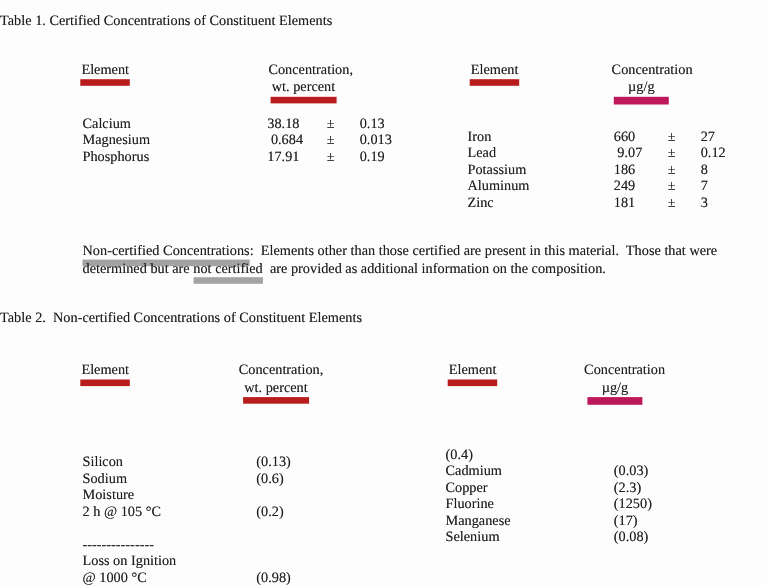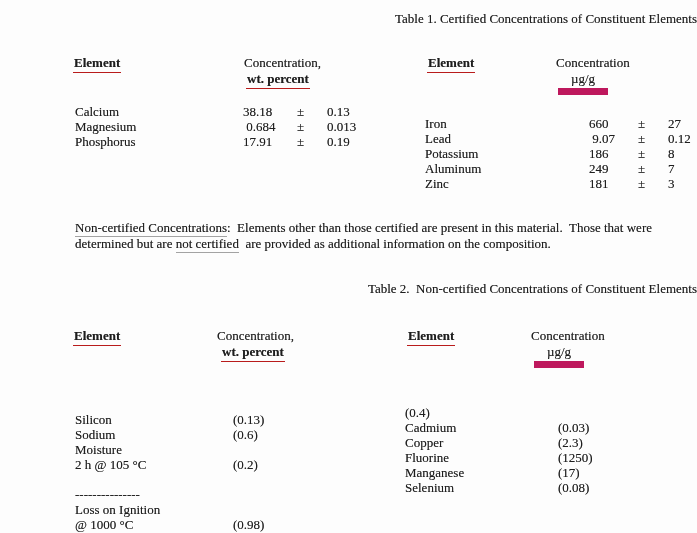--- a/index.html
+++ b/index.html
@@ -3,39 +3,39 @@
 <meta charset="utf-8">
 <style>
   html,body { margin:0; padding:0; background:#ffffff; }
   .page {
     position:relative; width:697px; height:533px; overflow:hidden;
     background:#fdfdfd; color:#1e1e1e;
     font-family:"Liberation Serif", serif; font-size:13px;
     text-shadow:0 0 0.5px rgba(40,40,40,0.55);
   }
   .abs { position:absolute; }
-  .title { left:0; width:697px; text-align:right; white-space:pre; }
+  .title { left:0; width:697px; text-align:left; white-space:pre; }
   .hdr { white-space:pre; }
-  .u { display:inline-block; border-bottom:1px solid #b91c1c; padding:0 1px 1px 1px;font-weight:bold; }
+  .u { display:inline-block; border-bottom:6px solid #b91c1c; padding:0 1px 1px 1px; }
   .uw { display:inline-block; border-bottom:7px solid #be185d; padding:0 13px 1px 13px; }
   .rows .row { display:flex; height:15px; line-height:15px; }
   .cell { white-space:pre; overflow:visible; flex:0 0 auto; }
   
   .t1l .el  { width:168px; }
   .t1l .val { width:54px; }
   .t1l .pm  { width:30px; }
   
   .t1r .el  { width:133px; }
-  .t1r .val { width:49px;margin-left:31px; }
+  .t1r .val { width:49px; }
   .t1r .pm  { width:30px; }
   
   .t2l .el  { width:158px; }
   .t2r .el  { width:153px; }
   .note-line { white-space:pre; line-height:16px; }
-  .note-u { border-bottom:1px solid #a3a3a3; padding-bottom:1px; }
+  .note-u { border-bottom:6px solid #a3a3a3; padding-bottom:1px; }
 </style>
 </head>
 <body>
 
 <div class="page">
 
   <div class="abs title" style="top:11px;">Table 1. Certified Concentrations of Constituent Elements</div>
 
   <span class="abs hdr" style="left:73px; top:55px;"><span class="u">Element</span></span>
   <span class="abs hdr" style="left:244px; top:55px;">Concentration,</span>

